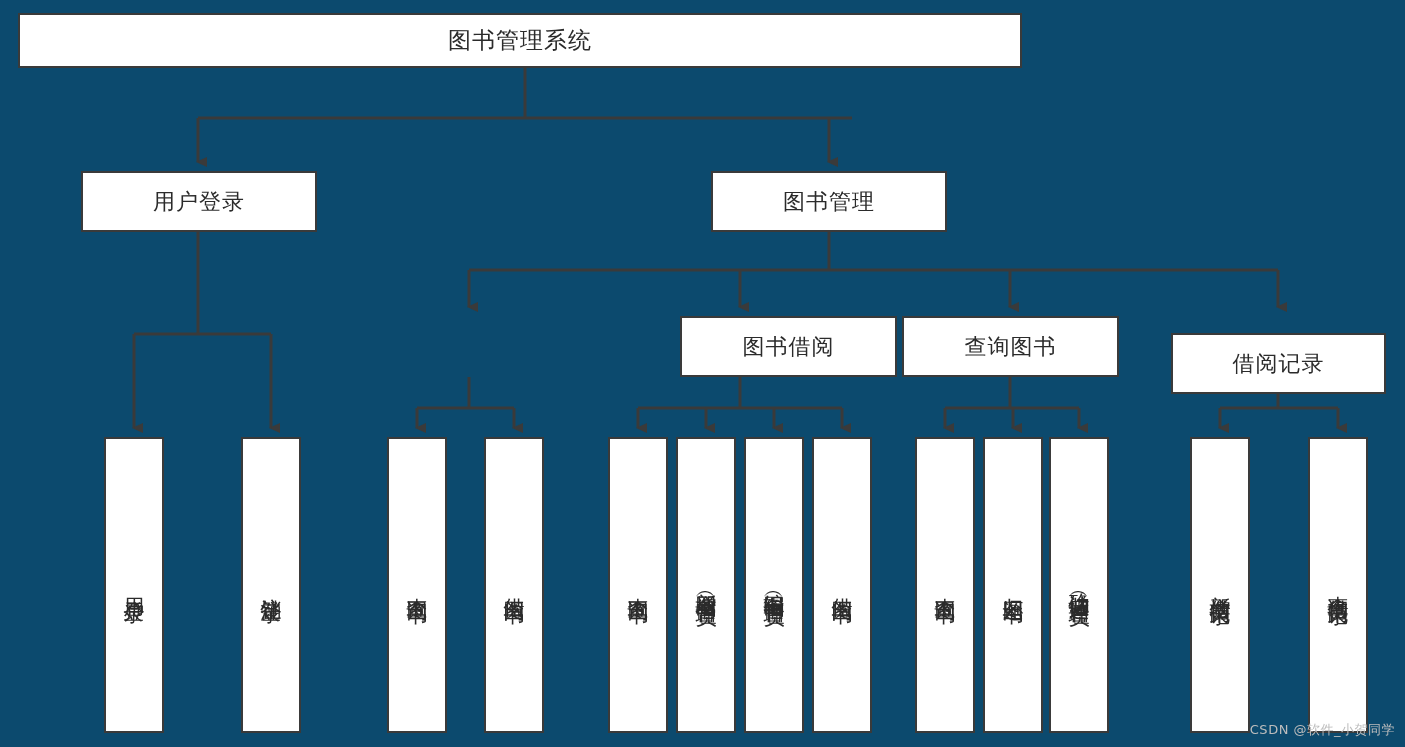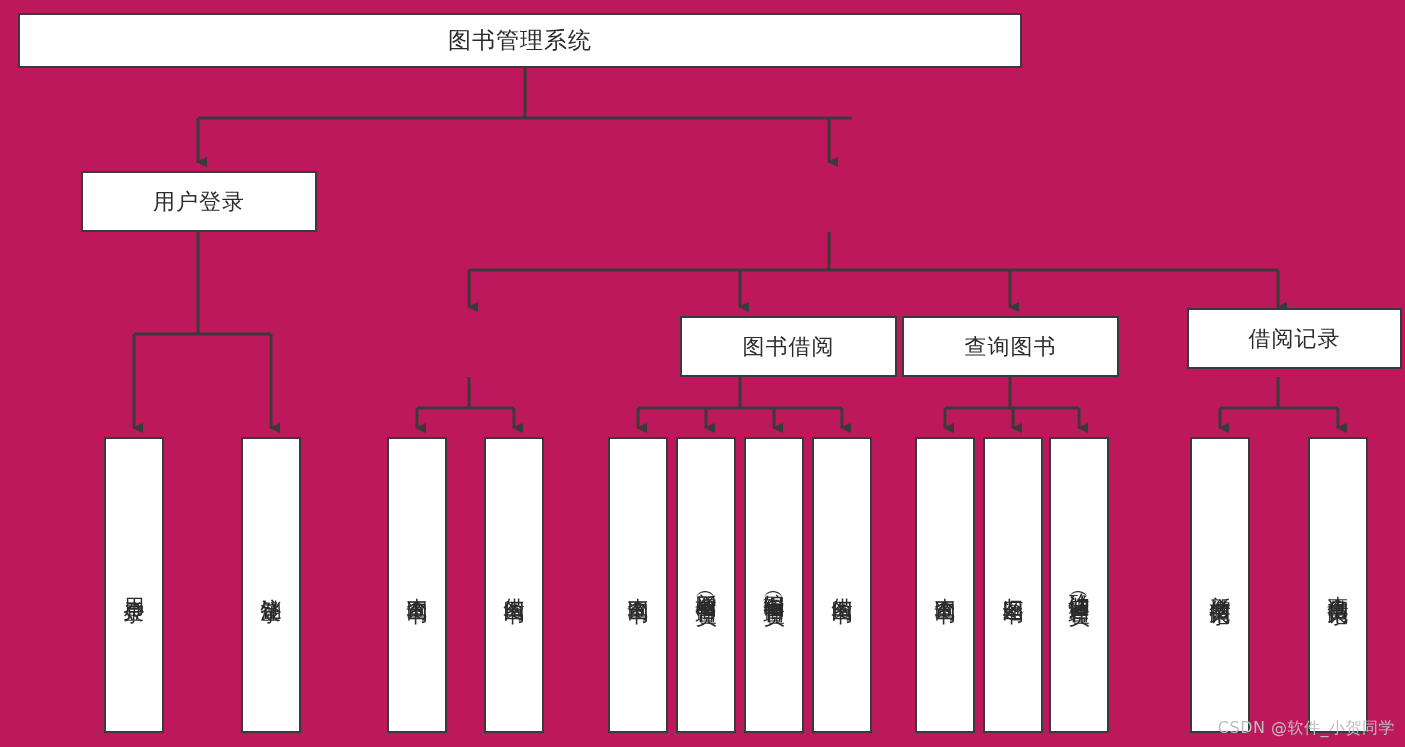--- a/index.html
+++ b/index.html
@@ -7,21 +7,21 @@
     padding: 0;
     background: #ffffff;
   }
   body {
     font-family: "DejaVu Sans", "Liberation Sans", sans-serif;
   }
   #diagram-root {
     position: relative;
     width: 1405px;
     height: 747px;
-    background: #be185d;
+    background: #0c4a6e;
     overflow: hidden;
   }
   svg.wires {
     position: absolute;
     left: 0;
     top: 0;
     width: 1405px;
     height: 747px;
   }
   .node {
@@ -48,21 +48,21 @@
     text-orientation: upright;
     letter-spacing: 2px;
   }
   .node.root .lbl {
     font-size: 23px;
   }
   .watermark {
     position: absolute;
     right: 10px;
     bottom: 8px;
-    font-size: 16px;
+    font-size: 13px;
     color: #bdbdbd;
     letter-spacing: 0.5px;
     white-space: nowrap;
   }
 </style>
 </head>
 <body>
 
 <div id="diagram-root">
 
@@ -116,28 +116,31 @@
     </g>
   </svg>
 
   <div class="node root horizontal" style="left: 18px; top: 13px; width: 1004px; height: 55px; border-color: rgb(58, 58, 58); background: rgb(255, 255, 255); color: rgb(43, 43, 43);">
     <span class="lbl">图书管理系统</span>
   </div>
 
   <div class="node horizontal" style="left: 81px; top: 171px; width: 236px; height: 61px; border-color: rgb(58, 58, 58); background: rgb(255, 255, 255); color: rgb(43, 43, 43);">
     <span class="lbl">用户登录</span>
   </div>
+  <div class="node horizontal" style="left: 711px; top: 171px; width: 236px; height: 61px; border-color: rgb(58, 58, 58); background: rgb(255, 255, 255); color: rgb(43, 43, 43);">
+    <span class="lbl">图书管理</span>
+  </div>
 
   <div class="node horizontal" style="left: 632px; top: 316px; width: 217px; height: 61px; border-color: rgb(58, 58, 58); background: rgb(255, 255, 255); color: rgb(43, 43, 43); margin-left: 48px;">
     <span class="lbl">图书借阅</span>
   </div>
   <div class="node horizontal" style="left: 902px; top: 316px; width: 217px; height: 61px; border-color: rgb(58, 58, 58); background: rgb(255, 255, 255); color: rgb(43, 43, 43);">
     <span class="lbl">查询图书</span>
   </div>
-  <div class="node horizontal" style="left: 1171px; top: 308px; width: 215px; height: 61px; border-color: rgb(58, 58, 58); background: rgb(255, 255, 255); color: rgb(43, 43, 43); margin-left: 16px;">
+  <div class="node horizontal" style="left: 1171px; top: 333px; width: 215px; height: 61px; border-color: rgb(58, 58, 58); background: rgb(255, 255, 255); color: rgb(43, 43, 43);">
     <span class="lbl">借阅记录</span>
   </div>
 
   <div class="node vertical" style="left: 104px; top: 437px; width: 60px; height: 296px; border-color: rgb(58, 58, 58); background: rgb(255, 255, 255); color: rgb(43, 43, 43);">
     <span class="lbl">用户登录</span>
   </div>
   <div class="node vertical" style="left: 241px; top: 437px; width: 60px; height: 296px; border-color: rgb(58, 58, 58); background: rgb(255, 255, 255); color: rgb(43, 43, 43);">
     <span class="lbl">注销登录</span>
   </div>
   <div class="node vertical" style="left: 387px; top: 437px; width: 60px; height: 296px; border-color: rgb(58, 58, 58); background: rgb(255, 255, 255); color: rgb(43, 43, 43);">

